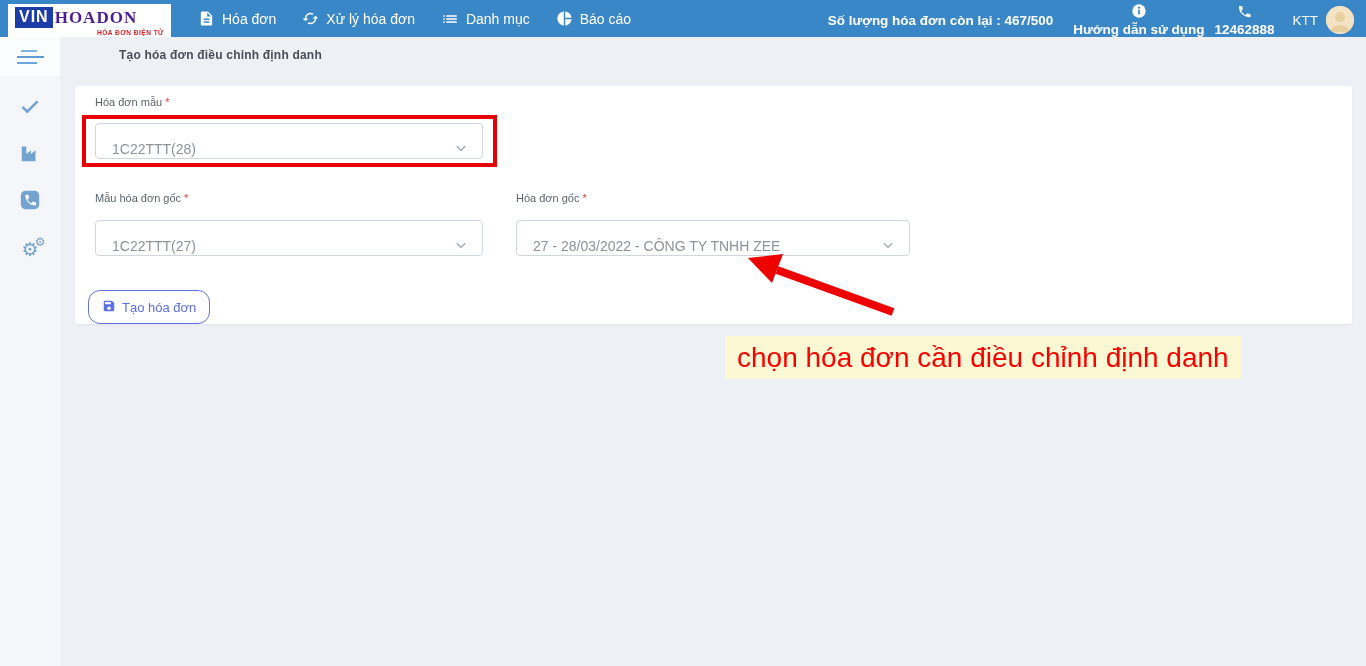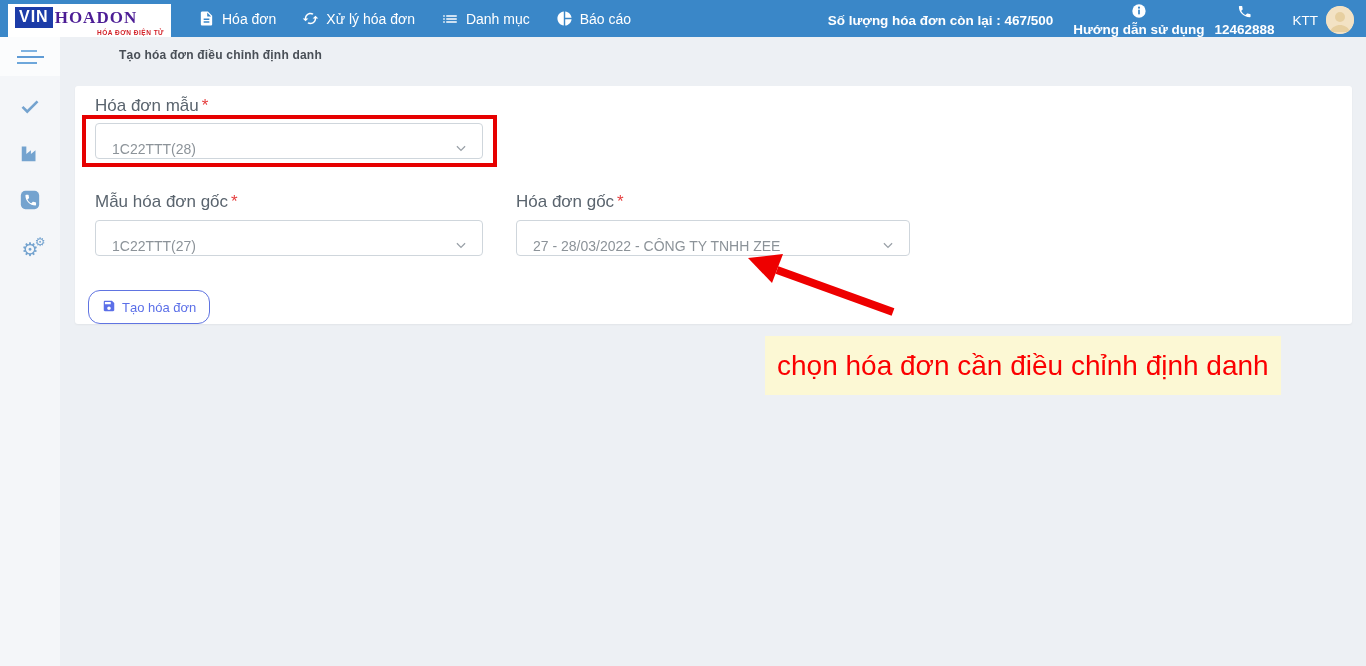--- a/index.html
+++ b/index.html
@@ -75,21 +75,21 @@
   .main { position:absolute; left:60px; top:37px; width:1306px; height:629px; }
   .page-title {
     position:absolute; left:15px; top:11px; font-size:12px; font-weight:bold;
     color:#494f57; letter-spacing:.2px;margin-left:44px;
   }
   .card {
     position:absolute; left:15px; top:49px; width:1277px; height:238px;
     background:#fff; border-radius:3px; box-shadow:0 1px 2px rgba(0,0,0,.05);
   }
   .field-label {
-    position:absolute; font-size:17px; color:#5a646e;
+    position:absolute; font-size:11px; color:#5a646e;
   }
   .req { color:#e53e3e; margin-left:3px; }
   .combo {
     position:absolute; height:36px; background:#fff;
     border:1px solid #cfd6dc; border-radius:4px;
     display:flex; align-items:center; padding:16px 14px 0 16px;
     font-size:14px; color:#8c9399; cursor:pointer;
   }
   .combo .combo-value { flex:1; white-space:nowrap; overflow:hidden; }
   .highlight-box {
@@ -99,21 +99,21 @@
   .btn-create {
     position:absolute; left:13px; top:204px; height:30px; padding:16px 13px;
     background:#fff; border:1px solid #6074e1; border-radius:12px;
     color:#5b6fe8; font-size:13px; display:flex; align-items:center; gap:6px;
     cursor:pointer; font-family:inherit;
   }
 
   
   .arrow-overlay { position:absolute; left:735px; top:250px; width:180px; height:72px; pointer-events:none; }
   .note {
-    position:absolute; left:765px; top:336px; height:59px;
+    position:absolute; left:725px; top:336px; height:43px;
     background:#fcf8d4; color:#fb0000; font-size:28px;
     display:flex; align-items:center; padding:0 12px; white-space:nowrap;
   }
 </style>
 </head>
 <body>
 
 <header class="navbar">
   <div class="logo-box">
     <div class="logo-row">

